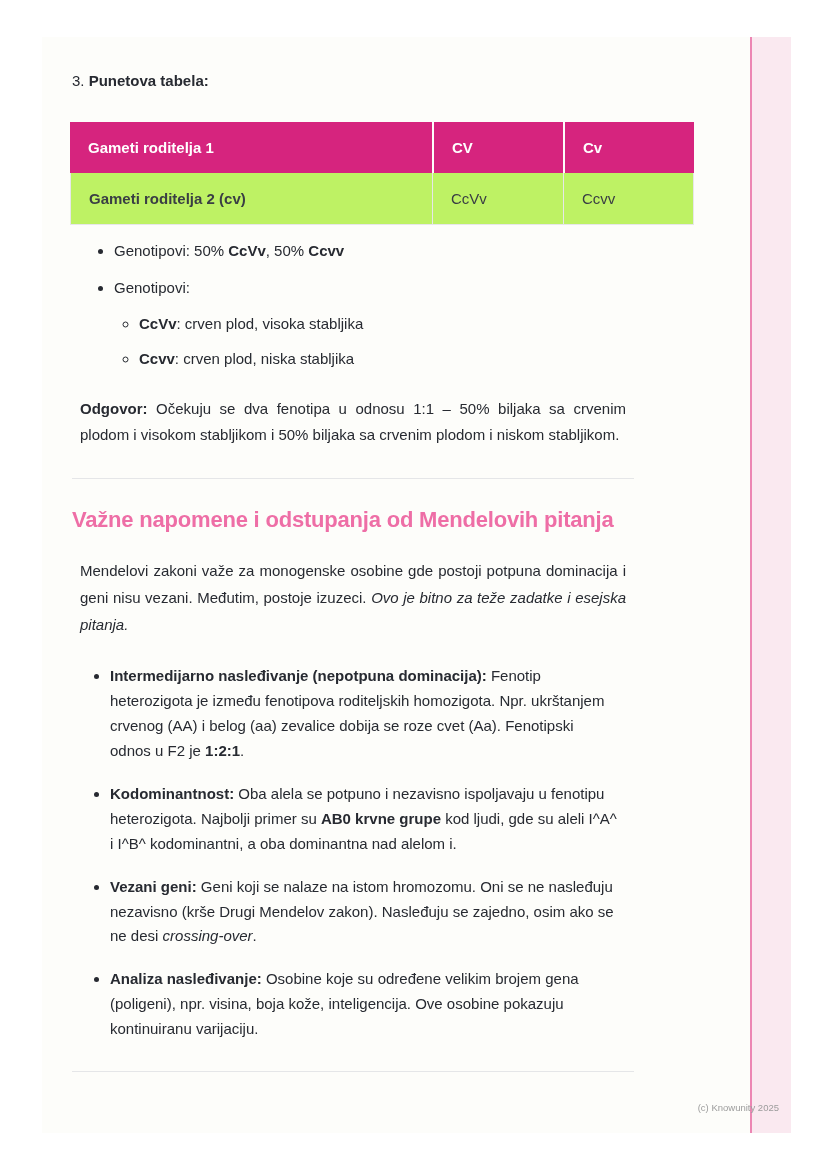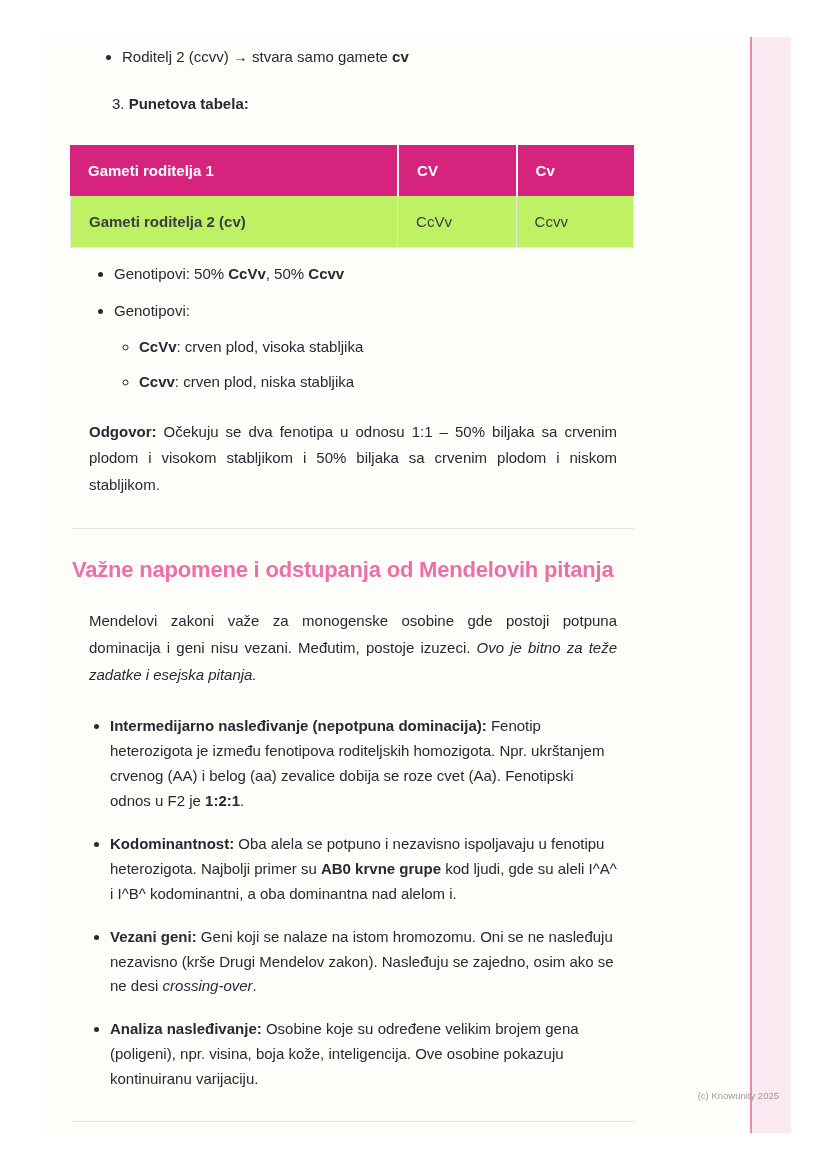--- a/index.html
+++ b/index.html
@@ -27,25 +27,25 @@
   .content {
     position: relative;
     padding: 8px 0 0 30px;
     width: 592px;
   }
   .inner { width: 562px; }
 
   ul.intro-list { list-style: disc; margin: 0; padding-left: 50px; }
   ul.intro-list li { line-height: 1.55; }
 
-  .numitem { margin-top: 25px; line-height: 1.5; margin-left: 40px; }
+  .numitem { margin-top: 25px; line-height: 1.5; }
 
   table.ptable {
     border-collapse: separate; border-spacing: 0;
-    width: 564px; margin: 29px 0 0 -2px;
+    width: 624px; margin: 29px 0 0 -2px;
     font-size: 15px;
   }
   table.ptable th {
     background: #d6247e; color: #ffffff;
     font-weight: 600; text-align: left;
     padding: 17px 18px;
   }
   table.ptable th + th { border-left: 2px solid #fdfdfa; }
   table.ptable th:nth-child(1) { width: 58%; }
   table.ptable th:nth-child(2) { width: 21%; }
@@ -58,52 +58,49 @@
   }
   table.ptable td:last-child { border-right: 1px solid #e7e7e9; }
 
   ul.lvl1 { list-style: disc; margin: 10px 0 0; padding-left: 42px; }
   ul.lvl1 > li { margin-top: 15px; line-height: 1.5; }
   ul.lvl2 { list-style: circle; margin: 13px 0 16px; padding-left: 25px; }
   ul.lvl2 > li { margin-top: 13px; line-height: 1.5; }
 
   p.just {
     text-align: justify; line-height: 1.78;
-    margin: 25px 17px 0;
+    margin: 25px 8px 0;
   }
   hr.divider {
     border: none; border-top: 1px solid #e5e6e8;
     margin: 29px 0 0; width: 562px;
   }
   h2.pink {
     color: #ee6ea6; font-size: 22px; font-weight: 700;
     margin: 27px 0 0; letter-spacing: -0.2px; line-height: 1.25;
   }
   ul.notes { list-style: disc; margin: 26px 16px 0; padding-left: 22px; }
   ul.notes > li { margin-top: 18px; line-height: 1.66; }
 
   .watermark {
-    position: absolute; right: 12px; bottom: 32px;
+    position: absolute; right: 12px; bottom: 20px;
     font-size: 9.5px; color: #9c9c9c;
     z-index: 2;
   }
 </style>
 </head>
 <body>
 
 <div class="page">
 
   <div class="edge-strip"></div>
 
   <div class="content">
     <div class="inner">
 
-      <ul class="intro-list">
-        <li><span>Roditelj 2 (ccvv) → stvara samo gamete </span><span style="font-weight: 700;">cv</span></li>
-      </ul>
 
       <div class="numitem"><span>3. </span><span style="font-weight: 700;">Punetova tabela:</span></div>
 
       <table class="ptable">
         <thead>
           <tr>
             <th>Gameti roditelja 1</th>
             <th>CV</th>
             <th>Cv</th>
           </tr>

